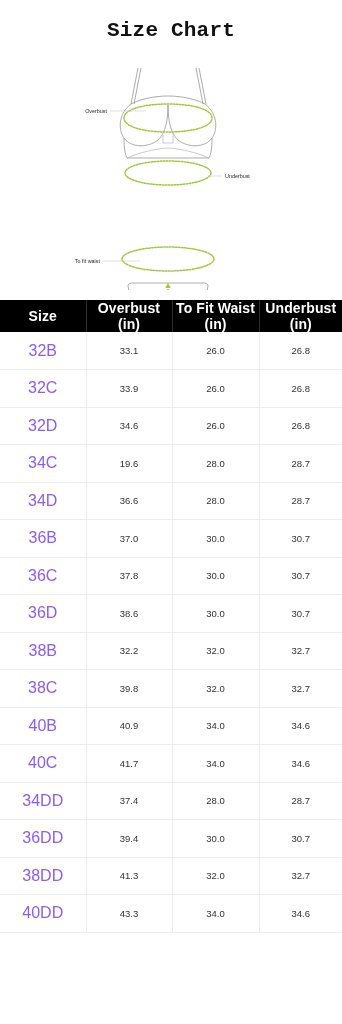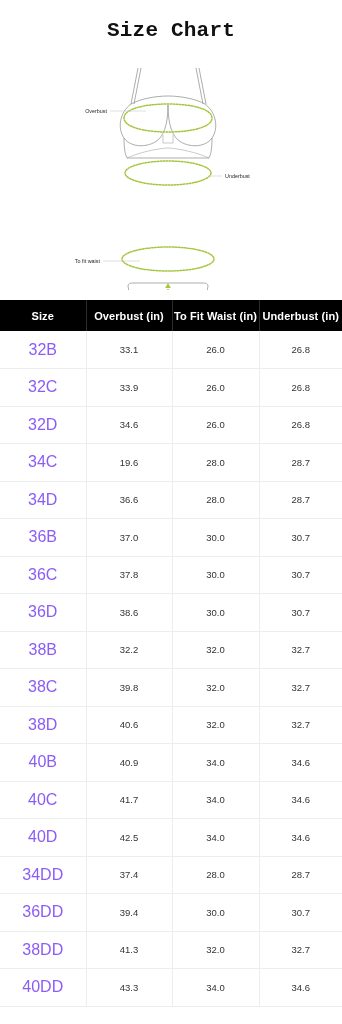--- a/index.html
+++ b/index.html
@@ -54,21 +54,21 @@
     left: 0;
   }
   table.size-table {
     width: 342px;
     border-collapse: collapse;
     table-layout: fixed;
   }
   table.size-table th {
     background: #000000;
     color: #ffffff;
-    font-size: 11px;
+    font-size: 14px;
     font-weight: 700;
     height: 31px;
     text-align: center;
     vertical-align: middle;
     letter-spacing: 0.1px;
     border-right: 1px solid #2c2c2c;
   }
   table.size-table th:last-child { border-right: none; }
   table.size-table td {
     height: 37.5px;
@@ -267,44 +267,32 @@
             <td class="num-cell">32.0</td>
             <td class="num-cell">32.7</td>
           </tr>
           <tr>
             <td class="size-cell">38C</td>
             <td class="num-cell">39.8</td>
             <td class="num-cell">32.0</td>
             <td class="num-cell">32.7</td>
           </tr>
           <tr>
-            <td class="size-cell">38D</td>
-            <td class="num-cell">40.6</td>
-            <td class="num-cell">32.0</td>
-            <td class="num-cell">32.7</td>
-          </tr>
-          <tr>
             <td class="size-cell">40B</td>
             <td class="num-cell">40.9</td>
             <td class="num-cell">34.0</td>
             <td class="num-cell">34.6</td>
           </tr>
           <tr>
             <td class="size-cell">40C</td>
             <td class="num-cell">41.7</td>
             <td class="num-cell">34.0</td>
             <td class="num-cell">34.6</td>
           </tr>
           <tr>
-            <td class="size-cell">40D</td>
-            <td class="num-cell">42.5</td>
-            <td class="num-cell">34.0</td>
-            <td class="num-cell">34.6</td>
-          </tr>
-          <tr>
             <td class="size-cell">34DD</td>
             <td class="num-cell">37.4</td>
             <td class="num-cell">28.0</td>
             <td class="num-cell">28.7</td>
           </tr>
           <tr>
             <td class="size-cell">36DD</td>
             <td class="num-cell">39.4</td>
             <td class="num-cell">30.0</td>
             <td class="num-cell">30.7</td>

